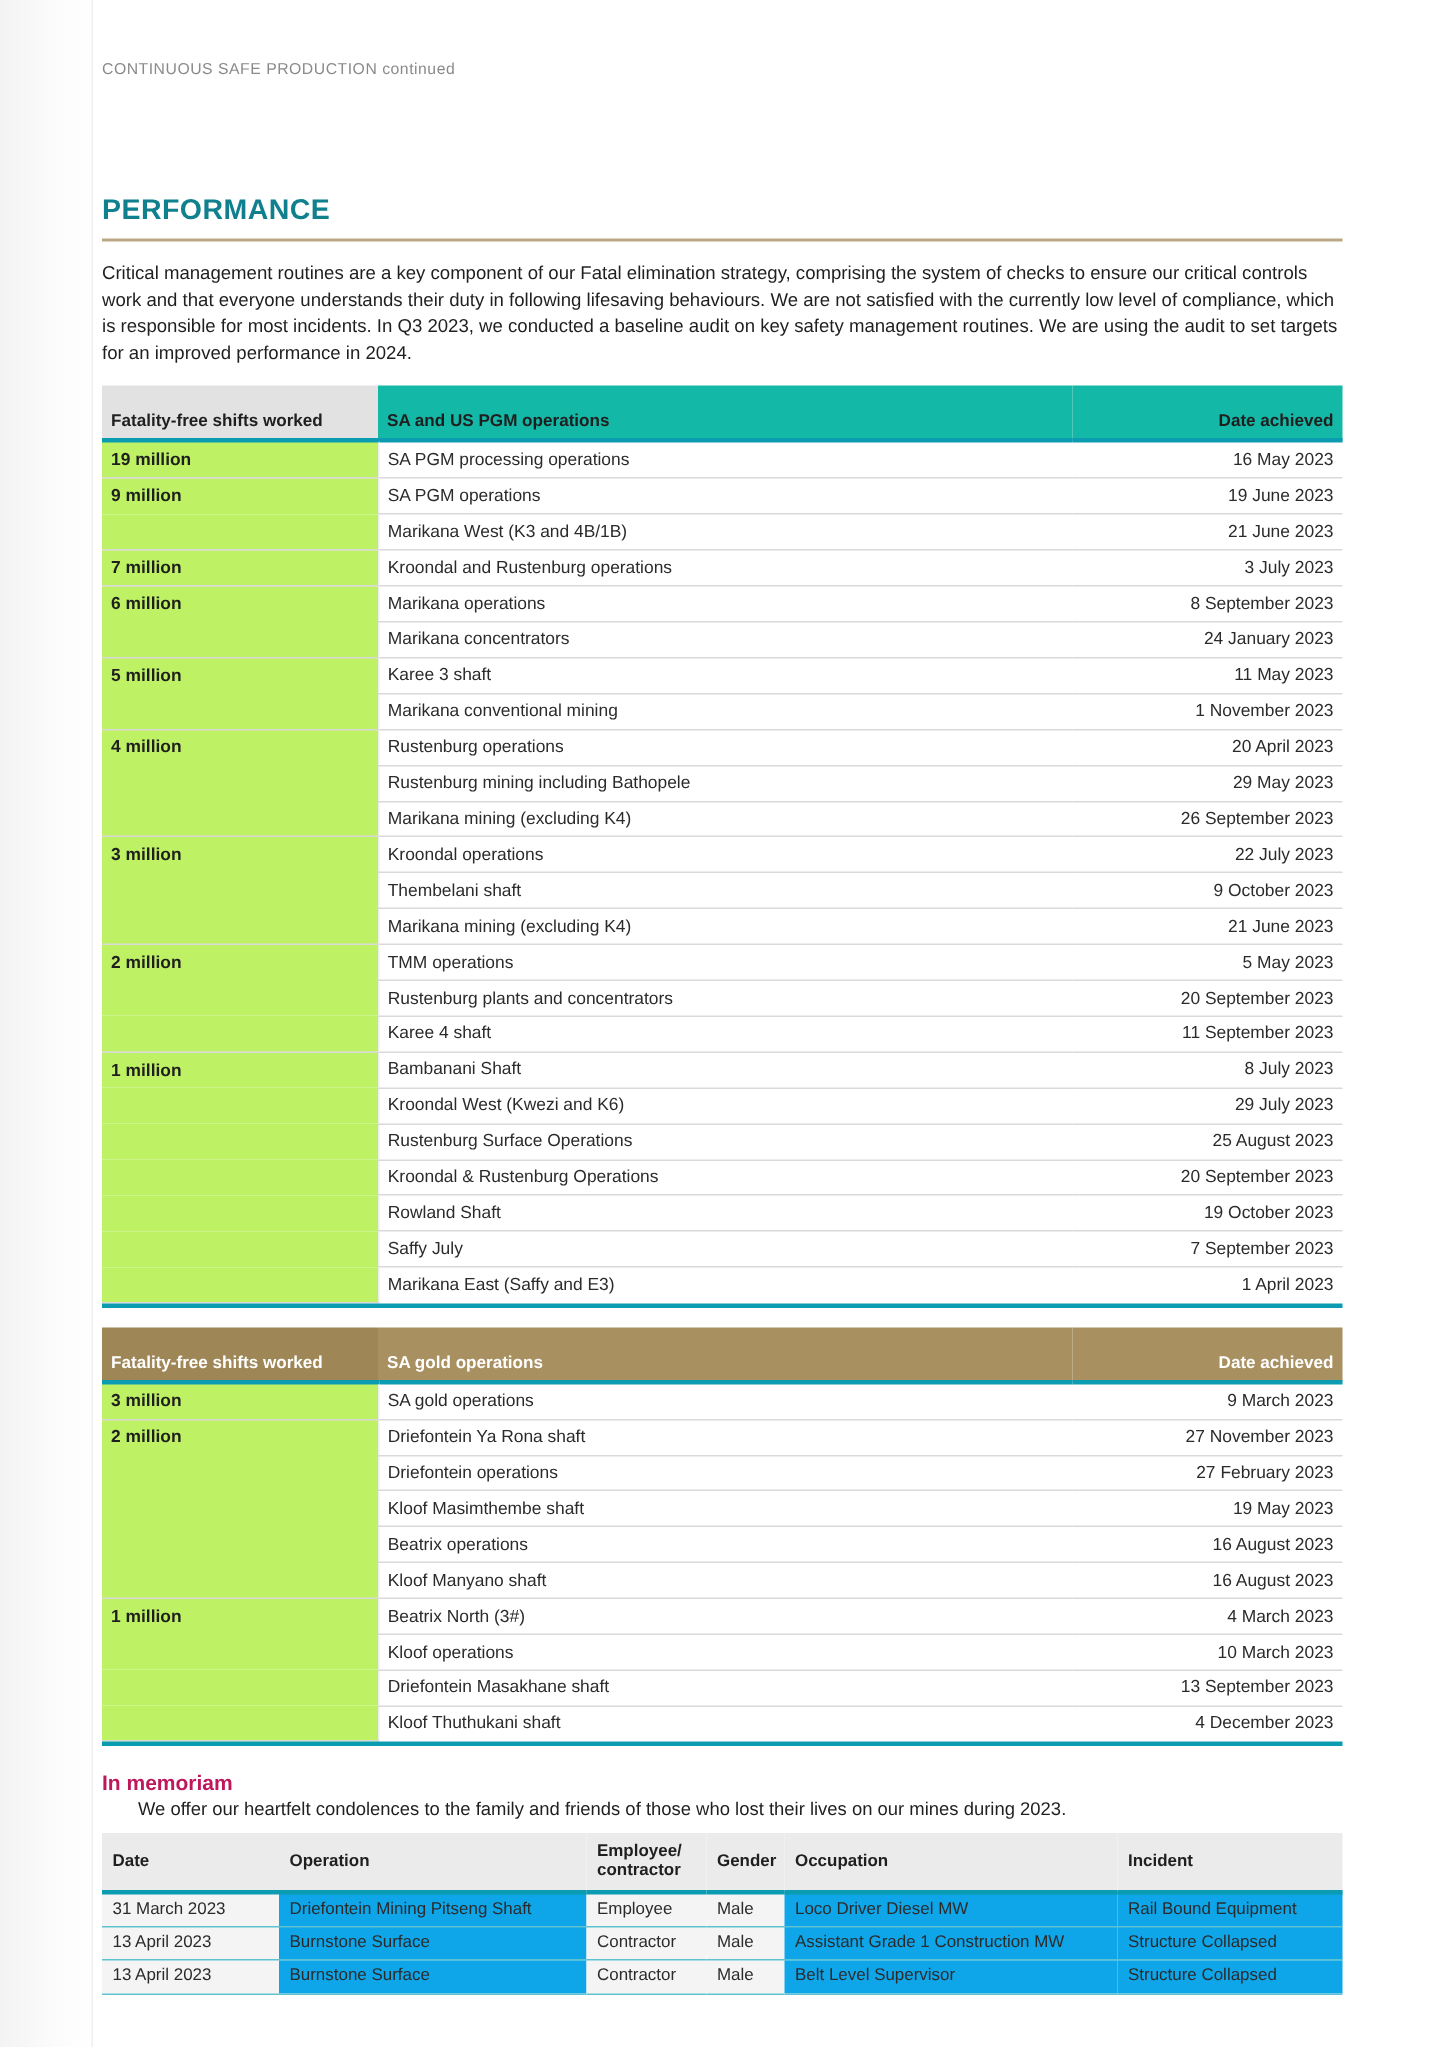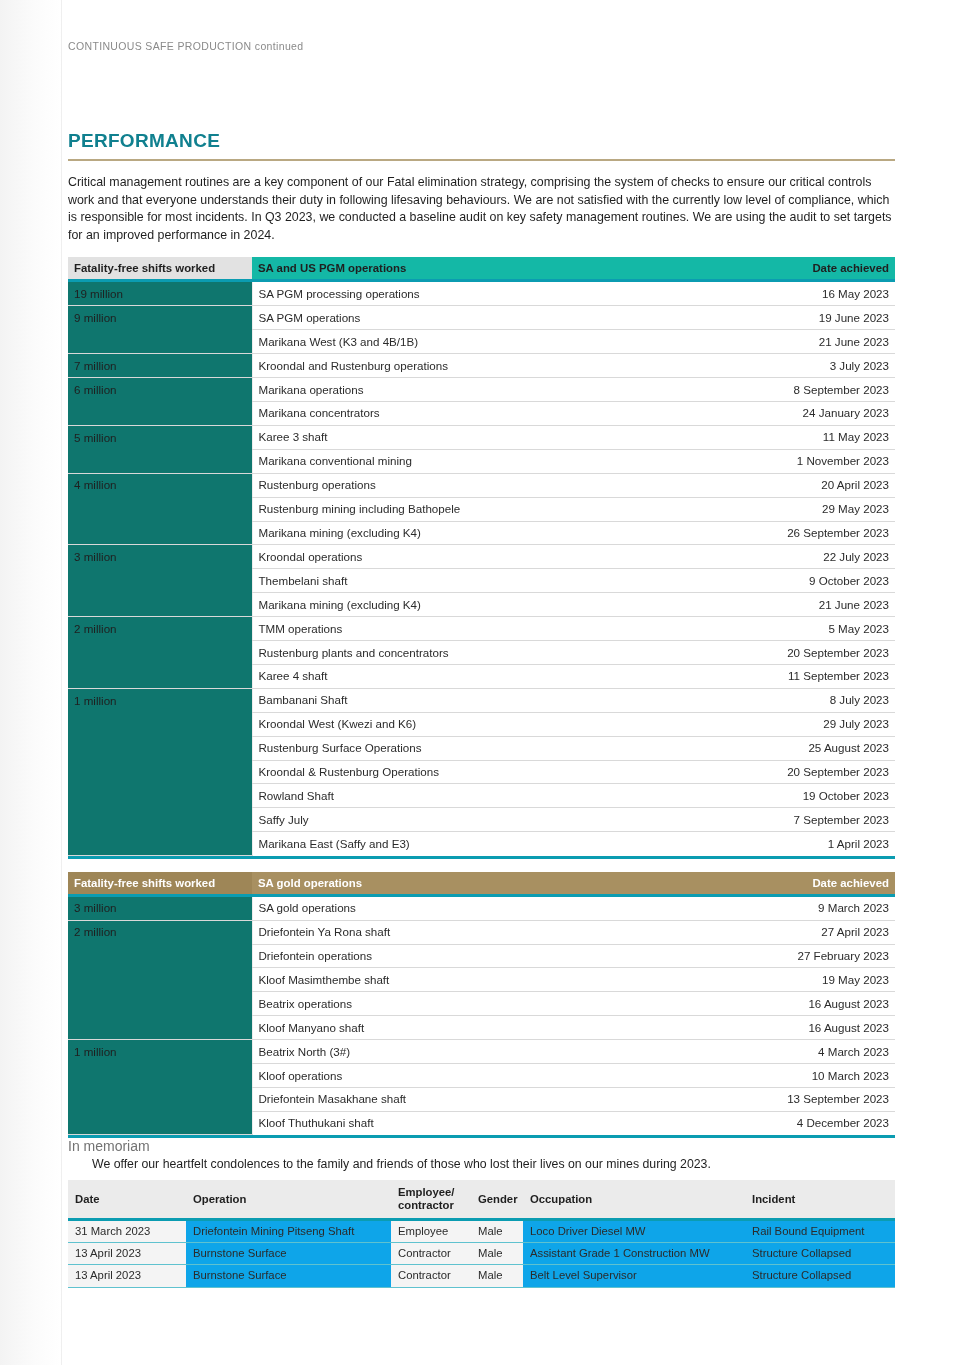--- a/index.html
+++ b/index.html
@@ -69,57 +69,58 @@
     table-layout: fixed;
     font-size: 11.6px;
   }
   table.shifts col.c1 { width: 184px; }
   table.shifts col.c2 { width: auto; }
   table.shifts col.c3 { width: 180px; }
 
   table.shifts thead th {
     font-size: 11.4px;
     font-weight: bold;
-    padding: 5px 6px 5px 6px;
+    padding: 18px 6px 5px 6px;
     text-align: left;
     vertical-align: middle;
     border-bottom: 3px solid #0b9cb1;
   }
   table.shifts thead th.right { text-align: right; }
 
   
   table.shifts.hdr-grey thead th { background: #14b8a6; color: #1f1f1f; }
   table.shifts.hdr-grey thead th.c1cell { background: #e2e2e2; }
   
   table.shifts.hdr-gold thead th { background: #a89061; color: #ffffff; }
   table.shifts.hdr-gold thead th.c1cell { background: #9e8657; }
 
   table.shifts tbody td {
     padding: 4.5px 6px;
     border-bottom: 1px solid #d9d9d9;
     vertical-align: middle;
     line-height: 1.2;
   }
   table.shifts tbody td.cat {
-    font-weight: normal;
+    font-weight: bold;
     color: #1f1f1f;
-    background: #0f766e;
+    background: #bef264;
     border-bottom: none;
   }
   table.shifts tbody td.cat.catline { border-bottom: 1px solid #d9d9d9; }
   table.shifts tbody td.op { border-left: 1px solid #ececec; }
   table.shifts tbody td.date { text-align: right; }
   table.shifts tbody tr.last td { border-bottom: none; }
   .table-foot-rule { height: 3px; background: #0b9cb1; width: 100%; }
 
   
   h2.memoriam {
+    margin-top: 16px;
     font-size: 14px;
-    font-weight: normal;
-    color: #737373;
+    font-weight: bold;
+    color: #be185d;
   }
   p.memoriam-sub {
     margin-top: 3px;
     font-size: 12.3px;
     color: #1f1f1f;
     margin-left: 24px;
   }
 
   table.memoriam {
     margin-top: 9px;
@@ -334,21 +335,21 @@
       </thead>
       <tbody id="gold-body">
           <tr>
             <td class="cat catline">3 million</td>
             <td class="op">SA gold operations</td>
             <td class="date">9 March 2023</td>
           </tr>
           <tr>
             <td class="cat">2 million</td>
             <td class="op">Driefontein Ya Rona shaft</td>
-            <td class="date">27 April 2023</td>
+            <td class="date">27 November 2023</td>
           </tr>
           <tr>
             <td class="cat"></td>
             <td class="op">Driefontein operations</td>
             <td class="date">27 February 2023</td>
           </tr>
           <tr>
             <td class="cat"></td>
             <td class="op">Kloof Masimthembe shaft</td>
             <td class="date">19 May 2023</td>

